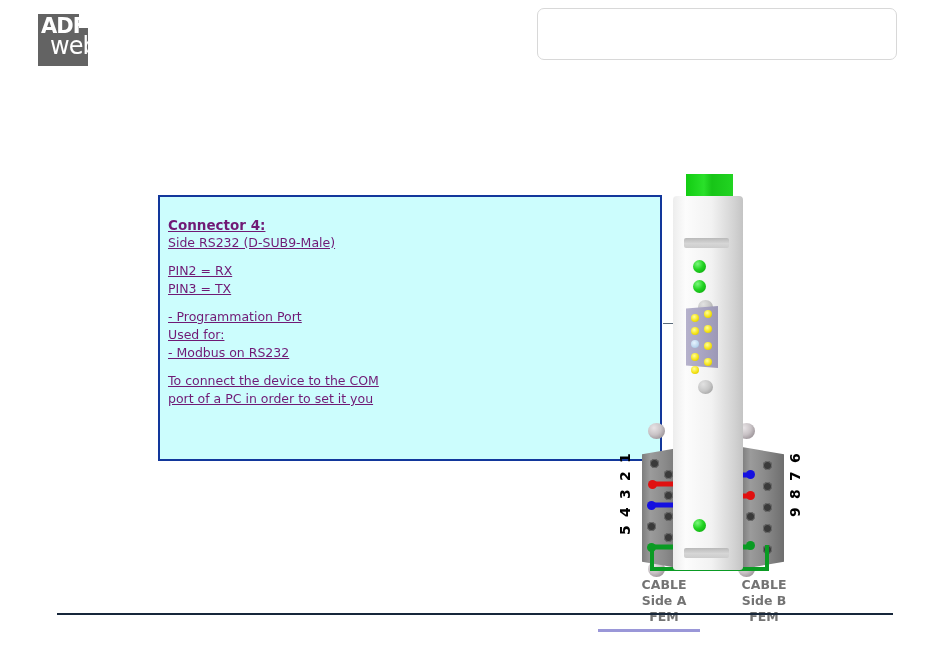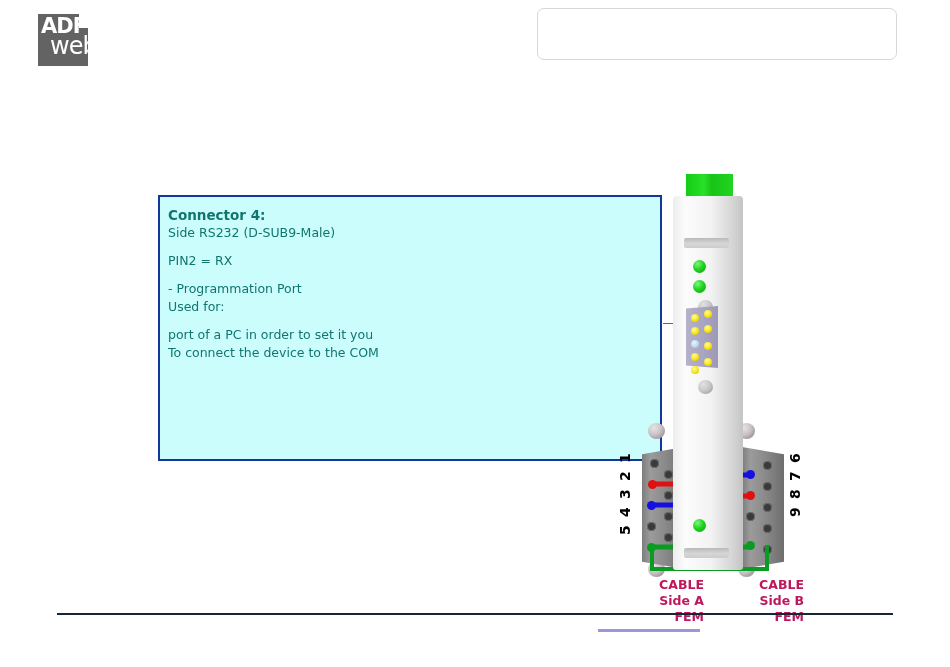--- a/index.html
+++ b/index.html
@@ -81,25 +81,26 @@
     top: 195px;
     width: 504px;
     height: 266px;
     background: #ccfdfd;
     border: 2px solid #12379b;
     box-sizing: border-box;
   }
   .info-text {
     position: absolute;
     left: 8px;
-    top: 9px;
+    top: 19px;
     width: 290px;
-    color: #0f766e;
+    color: #701a75;
     font-size: 12.5px;
     line-height: 18px;
+    text-decoration: underline;
   }
   .info-title {
     font-weight: bold;
     font-size: 13.5px;
     display: block;
   }
   .info-line { display: block; white-space: pre; }
   .info-gap { display: block; height: 10px; }
 
   
@@ -153,24 +154,24 @@
     text-align: center;
     width: 14px;
   }
   .pinlabels.left  { left: 6px;  top: 30px; }
   .pinlabels.right { left: 176px; top: 30px; }
 
   .wires { position: absolute; left: 0; top: 0; width: 190px; height: 220px; }
 
   .cablelabel {
     position: absolute;
-    text-align: right;
+    text-align: center;
     font-weight: bold;
     font-size: 12.5px;
-    color: #be185d;
+    color: #737373;
     line-height: 16px;
     width: 80px;
   }
   .cablelabel.a { left: 12px;  top: 158px; }
   .cablelabel.b { left: 112px; top: 158px; }
 
   
   .leader {
     position: absolute;
     left: 663px;
@@ -269,26 +270,28 @@
 <div class="header-box">
   <div class="header-box-text"></div>
 </div>
 
 <div class="info-box">
   <div class="info-text">
     <span class="info-title">Connector 4:</span>
     <span class="info-line">Side RS232 (D-SUB9-Male)</span>
     <span class="info-gap"></span>
     <span class="info-line">PIN2 = RX</span>
+    <span class="info-line">PIN3 = TX</span>
     <span class="info-gap"></span>
     <span class="info-line">- Programmation Port</span>
     <span class="info-line">Used for:</span>
+    <span class="info-line">- Modbus on RS232</span>
     <span class="info-gap"></span>
+    <span class="info-line">To connect the device to the COM</span>
     <span class="info-line">port of a PC in order to set it you</span>
-    <span class="info-line">To connect the device to the COM</span>
   </div>
 
   <div class="diagram">
 
     <div class="screw" style="left:36px;  top:4px;"></div>
     <div class="screw" style="left:126px; top:4px;"></div>
     <div class="screw" style="left:36px;  top:142px;"></div>
     <div class="screw" style="left:126px; top:142px;"></div>
 
     <div class="dsub left"></div>

